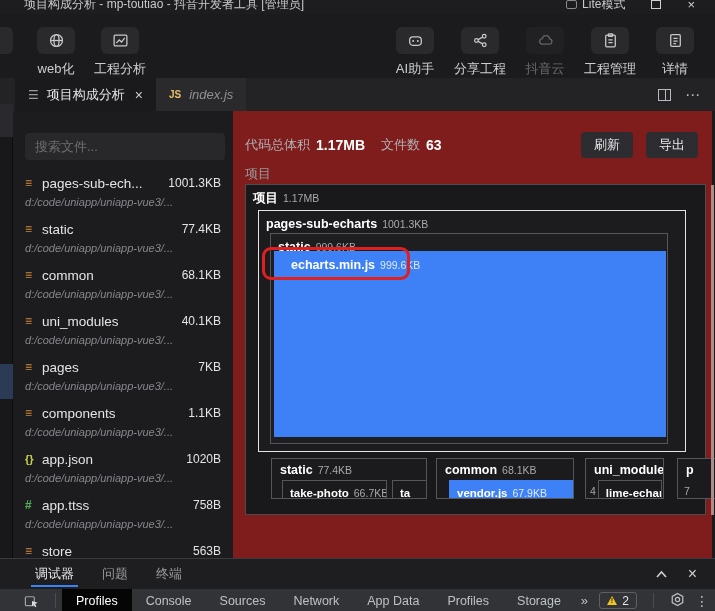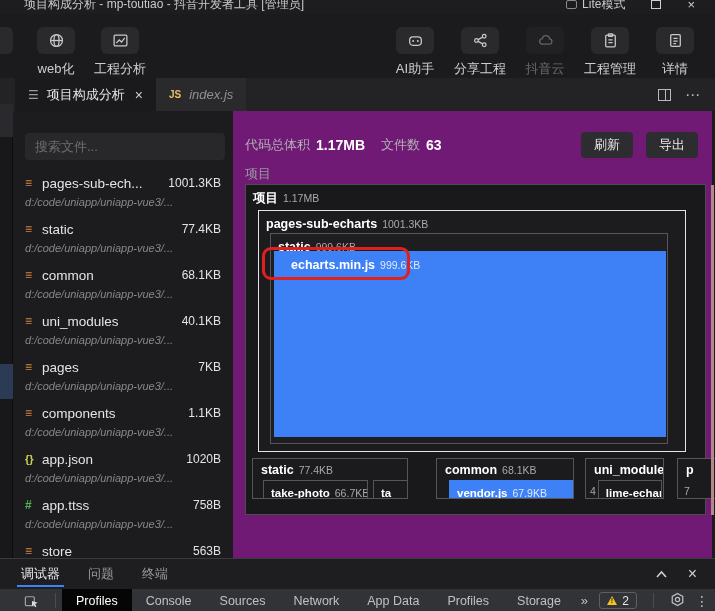--- a/index.html
+++ b/index.html
@@ -64,21 +64,21 @@
   .fi-icon { width:17px; font-weight:bold; font-size:12px; }
   .ic-folder { color:var(--folder-orange,#d0883a); }
   .ic-json { color:var(--json-yellow,#c8cf52); font-size:11px; }
   .ic-style { color:var(--style-green,#54b158); }
   .fi-name { color:#e4e4e6; font-size:13.5px; white-space:nowrap; overflow:hidden; }
   .fi-size { margin-left:auto; color:#e4e4e6; font-size:12px; }
   .fi-path { padding:0 12px 0 12px; color:#87878c; font-size:11px; font-style:italic;
              white-space:nowrap; overflow:hidden; margin-top:3px; }
 
   
-  .main { position:absolute; left:233px; top:111px; width:479px; height:447px; background:#701a75; }
+  .main { position:absolute; left:233px; top:111px; width:479px; height:447px; background:#7f1d1d; }
   .stats-row { position:absolute; left:12px; top:20px; right:14px; height:27px;
                display:flex; align-items:center; }
   .stat-label { color:#b0b0b5; font-size:13px; }
   .stat-value { color:#ffffff; font-size:14px; font-weight:bold; margin:0 16px 0 6px; }
   .stat-value.last { margin-right:0; }
   .btns { margin-left:auto; display:flex; gap:13px; }
   .flat-btn { background:#2d2d31; color:#e8e8e8; border:none; border-radius:4px;
               height:26px; padding:0 13px; font-size:13px; font-family:inherit; cursor:pointer; }
   .section-label { position:absolute; left:12px; top:54px; color:#9a9a9e; font-size:13px; }
 
@@ -108,21 +108,21 @@
   .tm-chip.blue { background:var(--blue,#3e80f6); border-color:var(--blue,#3e80f6); }
   .tm-chip.blue .tm-size { color:#dce8fe; }
   .tm-tiny-size { color:#a9a9ad; font-size:10.5px; padding-top:5px; flex:none; }
 
   .pink-edge { position:absolute; left:711px; top:185px; width:3px; height:330px; background:#b28a8a; }
 
   
   .bottom { position:absolute; left:0; top:558px; width:715px; height:53px;
             background:#1e1e21; border-top:1px solid #3a3a3e; }
   .bp-tabs { position:absolute; left:0; top:0; right:0; height:30px; display:flex;
-             align-items:center; gap:28px; padding-left:21px; }
+             align-items:center; gap:28px; padding-left:35px; }
   .bp-tab { font-size:13px; color:#9a9a9e; position:relative; height:30px;
             display:flex; align-items:center; cursor:pointer; }
   .bp-tab.active { color:#e8e8e8; }
   .bp-tab.active::after { content:""; position:absolute; left:-4px; right:-4px; bottom:2px;
                           height:2px; background:var(--underline,#3b82f6); }
   .bp-right { margin-left:auto; display:flex; align-items:center; gap:20px; padding-right:18px; color:#cfcfcf; }
 
   .devtools { position:absolute; left:0; top:30px; width:715px; height:23px;
               background:#323337; display:flex; align-items:center; color:#bdc1c6; font-size:12.5px; }
   .dt-inspect { margin:0 10px 0 24px; display:flex; }
@@ -365,21 +365,21 @@
             <span class="tm-name">static</span><span class="tm-size">999.6KB</span>
           </div>
           <div class="tm-leaf">
             <div class="tm-label">
               <span class="tm-name">echarts.min.js</span><span class="tm-size">999.6KB</span>
             </div>
           </div>
         </div>
       </div>
 
-      <div class="tm-bottom" style="left:6px;width:156px;">
+      <div class="tm-bottom" style="left:25px;width:156px;">
         <div class="tm-label"><span class="tm-name">static</span><span class="tm-size">77.4KB</span></div>
         <div class="tm-inner-row">
           <div class="tm-chip" style="margin-left:10px;width:105px;">
             <span class="tm-name" style="font-size:11.5px">take-photo</span><span class="tm-size">66.7KB</span>
           </div>
           <div class="tm-chip" style="margin-left:5px;width:40px;">
             <span class="tm-name" style="font-size:11.5px">ta</span>
           </div>
         </div>
       </div>

